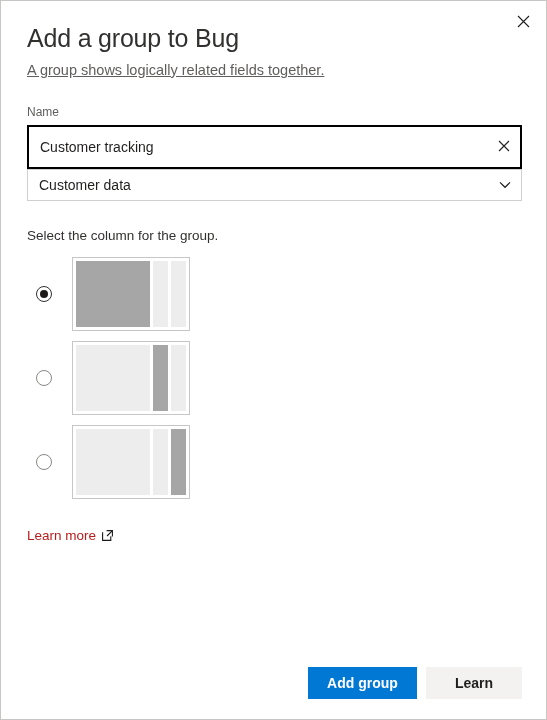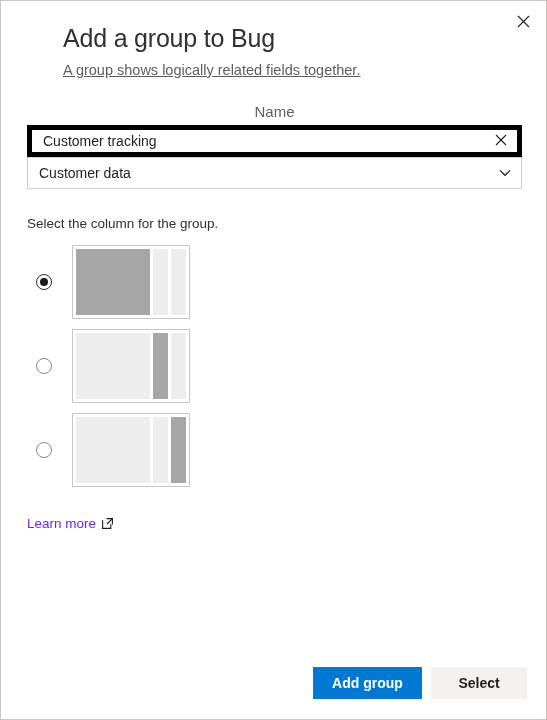--- a/index.html
+++ b/index.html
@@ -37,21 +37,20 @@
     cursor: pointer;
     background: transparent;
     border: none;
     padding: 0;
   }
   .close-btn svg { display: block; }
 
   
   .header {
     padding: 22px 24px 0 26px;
-    margin-left: 36px;
   }
   .title {
     font-size: 25px;
     font-weight: 300;
     color: #323130;
     line-height: 30px;
     letter-spacing: -0.2px;
     margin: 0;
     white-space: nowrap;
   }
@@ -62,34 +61,33 @@
     line-height: 20px;
     margin: 7px 0 0 0;
     text-decoration: underline;
   }
 
   
   .body {
     padding: 0 24px 0 26px;
   }
   .field-label {
-    font-size: 15px;
+    font-size: 12px;
     color: #605e5c;
     line-height: 16px;
     margin-top: 24px;
     margin-bottom: 5px;
-    text-align: center;
   }
 
   
   .textfield {
     box-sizing: border-box;
     position: relative;
-    height: 32px;
-    border: 5px solid #000000;
+    height: 44px;
+    border: 2px solid #000000;
     background: #ffffff;
     display: flex;
     align-items: center;
     justify-content: flex-end;
   }
   .textfield input {
     flex: 1 1 auto;
     border: none;
     outline: none;
     background: transparent;
@@ -207,36 +205,36 @@
   .learn-more {
     display: inline-flex;
     align-items: center;
     gap: 6px;
     margin-top: 18px;
     text-decoration: none;
     cursor: pointer;
   }
   .learn-more-text {
     font-size: 13.5px;
-    color: #6d28d9;
+    color: #b91c1c;
     line-height: 18px;
   }
   .external-icon { color: #1b1a19; display: block; }
 
   
   .footer {
     position: absolute;
     left: 0;
     right: 0;
     bottom: 0;
     height: 73px;
     display: flex;
     align-items: center;
     justify-content: flex-end;
-    padding-right: 19px;
+    padding-right: 24px;
     box-sizing: border-box;
     gap: 9px;
     background: #ffffff;
   }
   .btn {
     box-sizing: border-box;
     height: 32px;
     min-width: 109px;
     padding: 0 16px;
     font-family: "Liberation Sans", sans-serif;
@@ -338,16 +336,16 @@
           <path d="M4.6 0.6 L10.4 0.6 L10.4 6.4" stroke="#1b1a19" stroke-width="1.1" fill="none"></path>
           <path d="M10.2 0.8 L5.0 6.0" stroke="#1b1a19" stroke-width="1.1" fill="none"></path>
         </svg>
       </span>
     </a>
 
   </div>
 
   <div class="footer">
     <button class="btn btn-primary">Add group</button>
-    <button class="btn btn-secondary">Select</button>
+    <button class="btn btn-secondary">Learn</button>
   </div>
 
 </div>
 
 </body></html>

